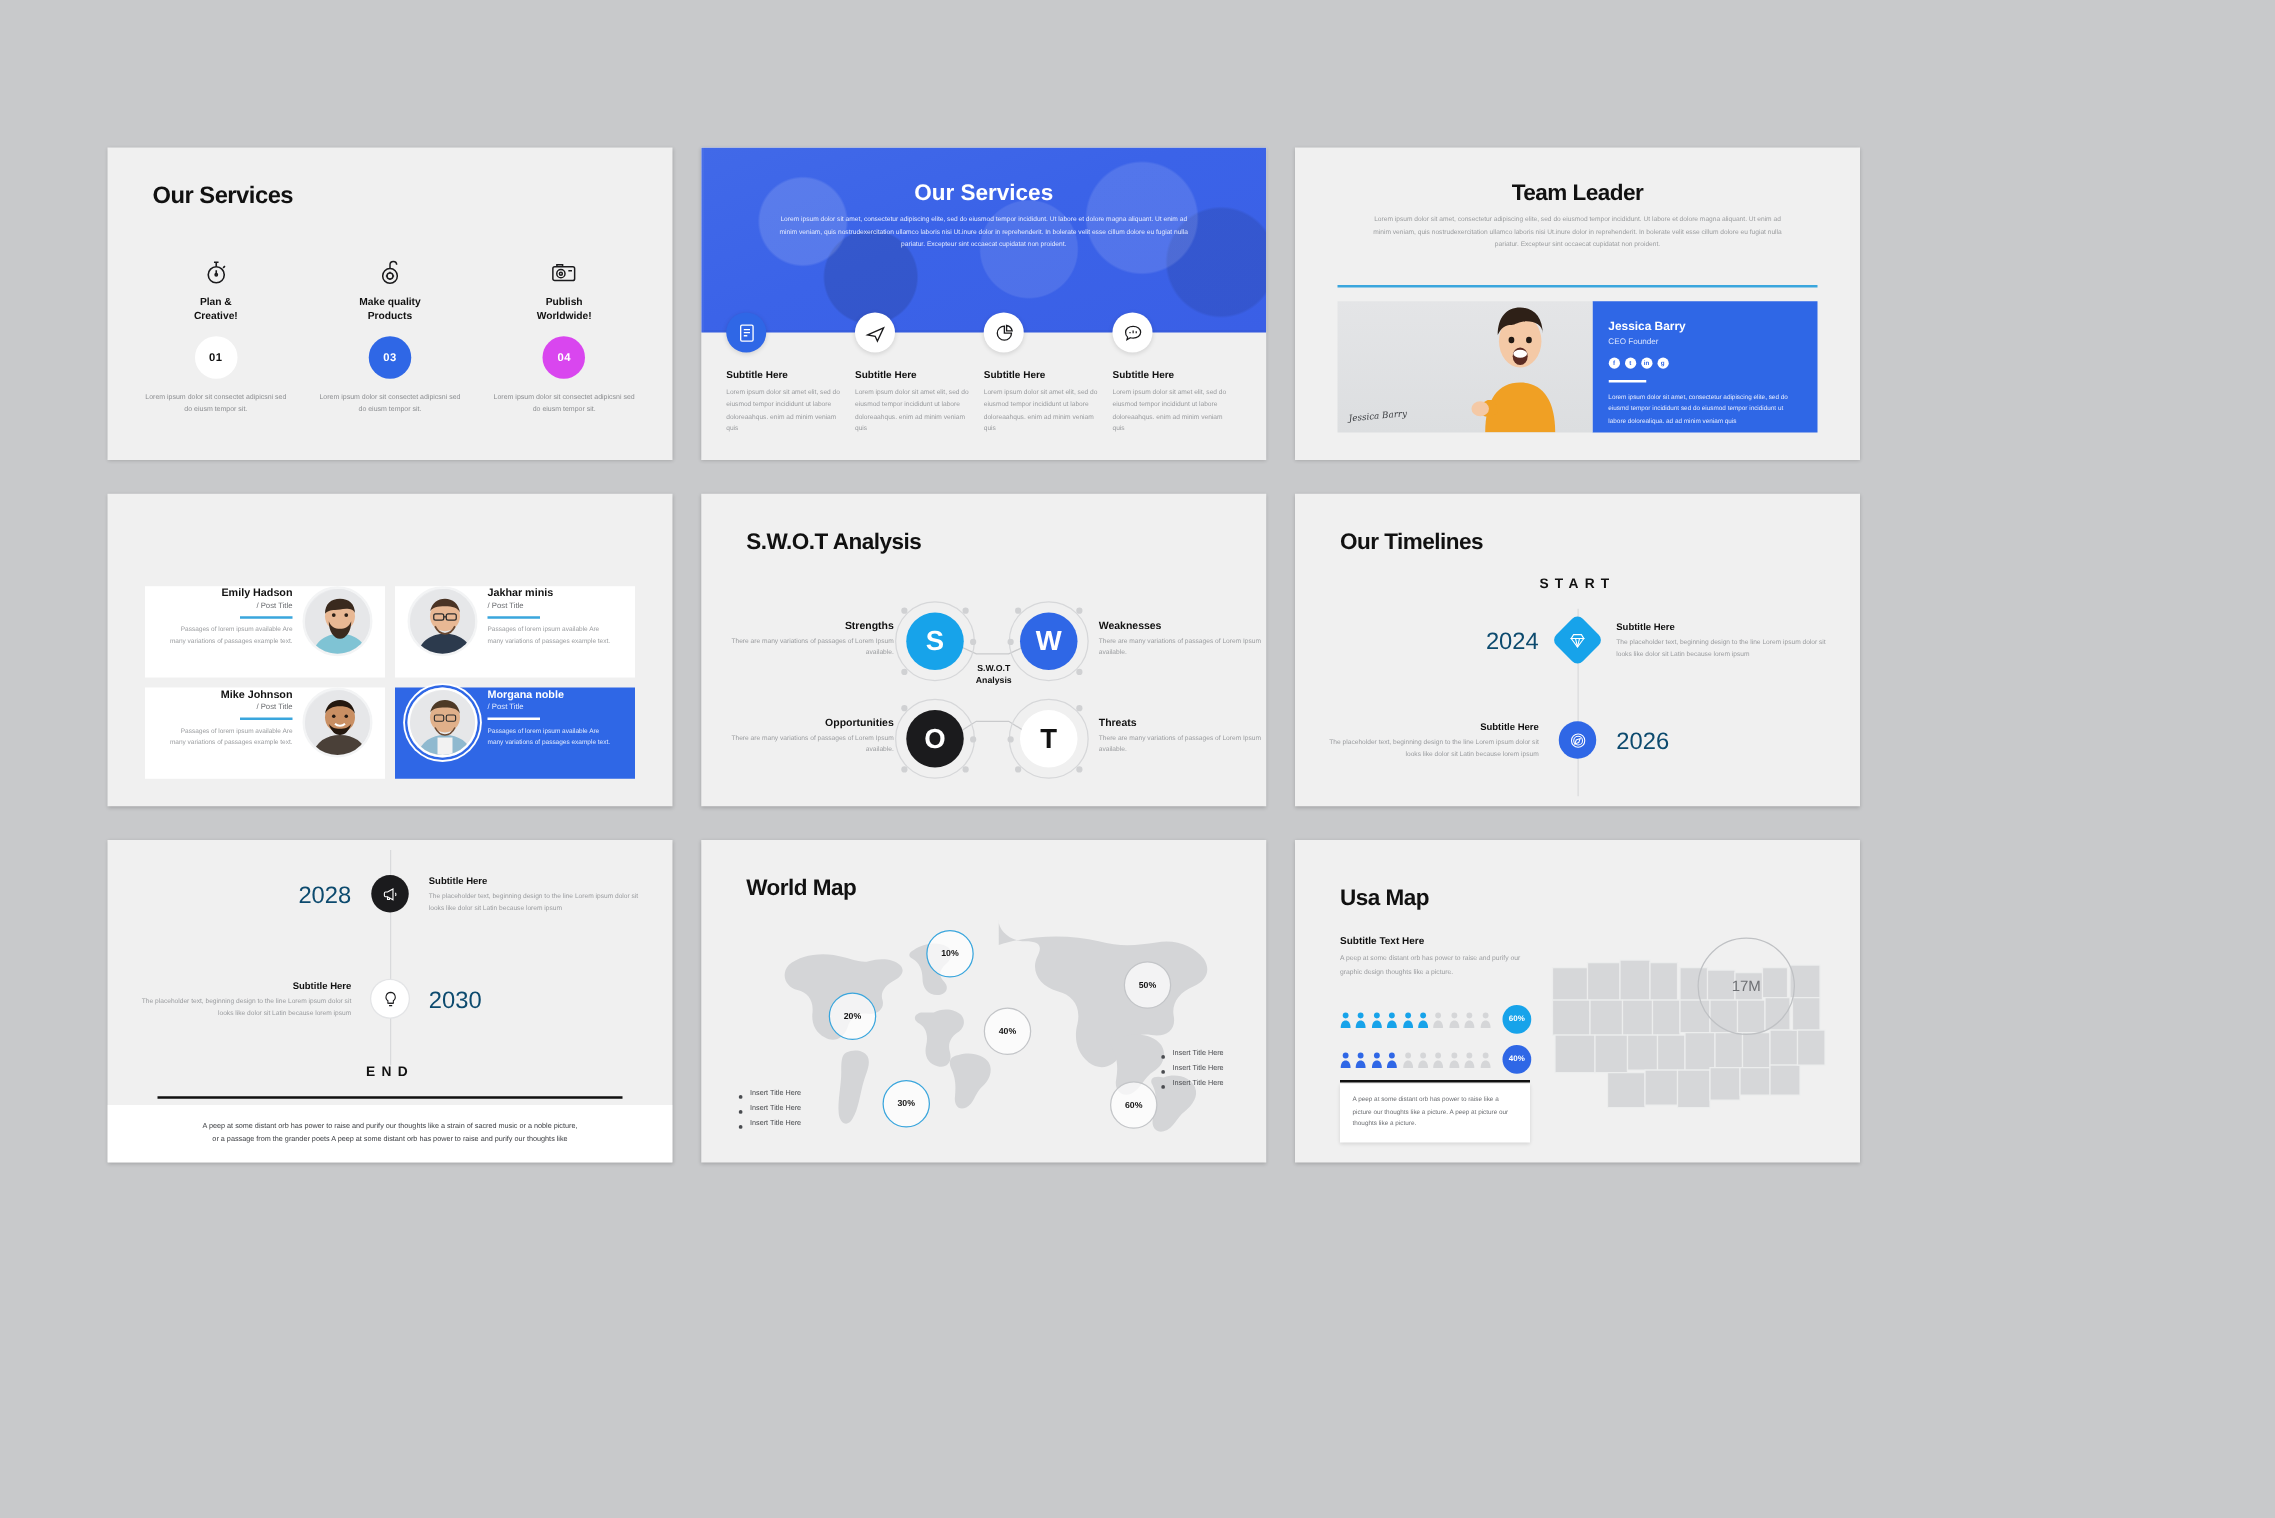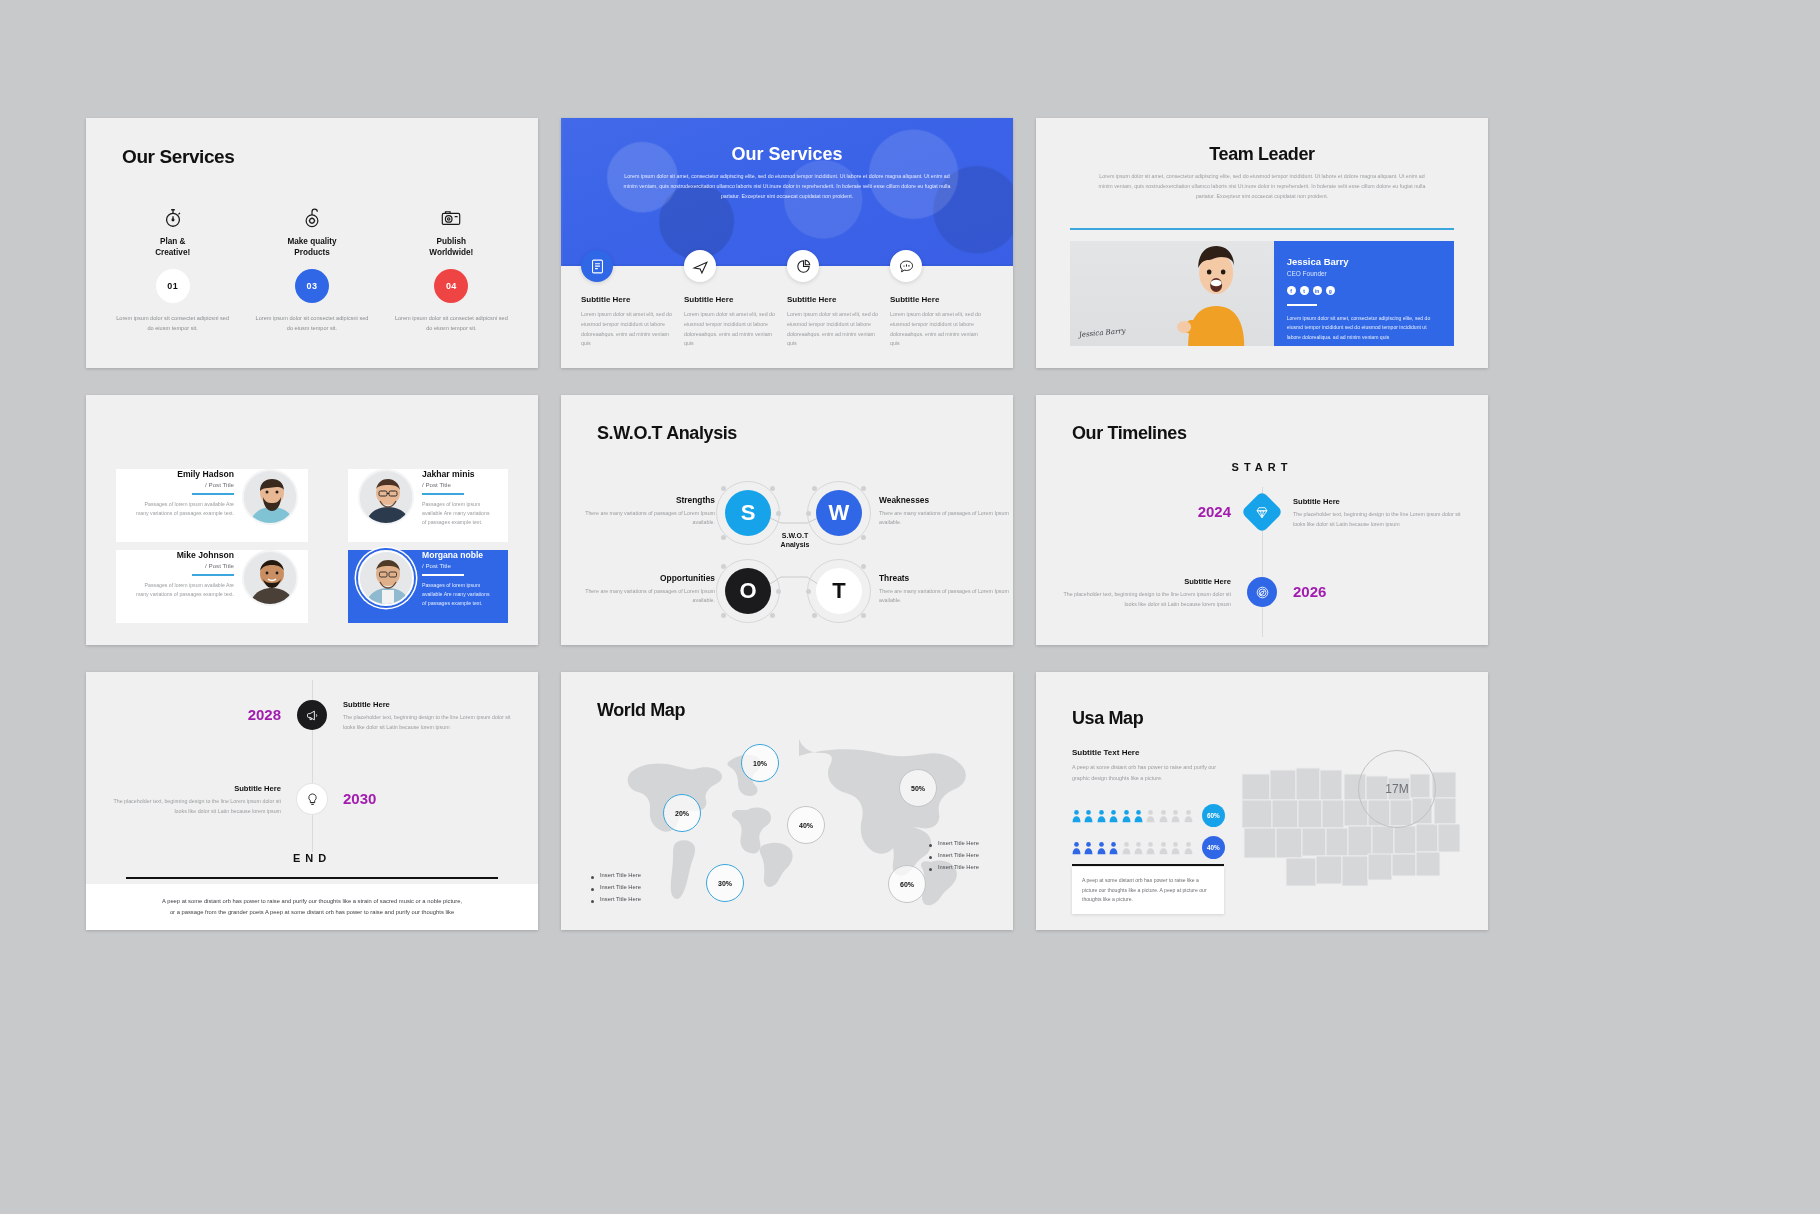--- a/index.html
+++ b/index.html
@@ -95,21 +95,21 @@
   .s3-role { font-size:6.5px; margin-top:3px; color:#dbe5ff; }
   .s3-soc { display:flex; gap:4px; margin-top:9px; }
   .s3-soc span { width:9px; height:9px; border-radius:50%; background:#fff; display:flex; align-items:center; justify-content:center; font-size:5px; color:#2f67e6; font-weight:bold; }
   .s3-line { width:30px; height:1.6px; background:#fff; margin:9px 0 8px; }
   .s3-p { font-size:5.1px; line-height:1.9; color:#e6ecff; }
 
   
   .s4 .title { position:absolute; left:0; right:0; top:28px; text-align:center; font-size:18px; }
   .s4-grid { position:absolute; left:30px; right:30px; top:74px; display:grid; grid-template-columns:1fr 1fr; gap:8px 8px; }
   .tcard { background:#fff; height:73px; display:flex; align-items:flex-start; padding:0 10px; }
-  .tcard.rev { flex-direction:row-reverse;margin-left:32px; }
+  .tcard.rev { flex-direction:row-reverse; }
   .tcard.hl { background:#2f67e6; }
   .tc-txt { flex:1; text-align:right; padding:0 8px; }
   .tcard.rev .tc-txt { text-align:left; }
   .tc-name { font-size:8.6px; font-weight:bold; color:#111; }
   .tcard.hl .tc-name { color:#fff; }
   .tc-post { font-size:6.2px; color:#6a6c70; margin-top:2px; }
   .tcard.hl .tc-post { color:#e2ebff; }
   .tc-rule { height:1.6px; width:42px; background:#3aa6dd; margin:5px 0 5px auto; }
   .tcard.rev .tc-rule { margin:5px auto 5px 0; }
   .tcard.hl .tc-rule { background:#fff; }
@@ -133,21 +133,21 @@
   .swot-lbl { position:absolute; width:142px; }
   .swot-lbl h4 { font-size:8.4px; color:#111; }
   .swot-lbl p { font-size:5.3px; line-height:1.75; color:#9a9c9f; margin-top:4px; }
   .swot-center { position:absolute; text-align:center; font-size:7px; font-weight:bold; color:#111; line-height:1.35; }
 
   
   .s6 .title { position:absolute; left:36px; top:28px; font-size:18px; }
   .s6-start { position:absolute; left:0; right:0; top:66px; text-align:center; font-size:11px; font-weight:bold; letter-spacing:5px; color:#111; }
   .s6-spine { position:absolute; left:50%; top:92px; bottom:8px; width:1px; background:#d9dadc; }
   .tl-row { position:absolute; left:20px; right:20px; display:flex; align-items:flex-start; }
-  .tl-year { font-size:15px; font-weight:bold; color:#a21caf; }
+  .tl-year { font-size:19px; font-weight:normal; color:#0c4a6e; }
   .tl-dia { width:30px; height:30px; border-radius:6px; transform:rotate(45deg); display:flex; align-items:center; justify-content:center; flex:none; }
   .tl-dia svg { transform:rotate(-45deg); width:15px; height:15px; }
   .tl-circ { width:30px; height:30px; border-radius:50%; display:flex; align-items:center; justify-content:center; flex:none; }
   .tl-circ svg { width:15px; height:15px; }
   .tl-h { font-size:7.6px; font-weight:bold; color:#111; }
   .tl-p { font-size:5.3px; line-height:1.8; color:#9a9c9f; margin-top:4px; }
 
   
   .s7-spine { position:absolute; left:50%; top:8px; height:172px; width:1px; background:#d9dadc; }
   .s7-end { position:absolute; left:0; right:0; top:180px; text-align:center; font-size:11px; font-weight:bold; letter-spacing:5px; color:#111; }
@@ -220,21 +220,21 @@
       <div class="svc">
         <div class="svc-ico">
           <svg viewBox="0 0 24 24" fill="none" stroke="#1b1b1d" stroke-width="1.3">
                 <rect x="2.5" y="7" width="19" height="12" rx="1.6"></rect>
                 <circle cx="9.5" cy="13" r="3.6"></circle>
                 <circle cx="9.5" cy="13" r="1.3"></circle>
                 <path d="M16 10.4h3.2M6 7V5.2h5V7"></path>
               </svg>
         </div>
         <div class="svc-name">Publish<br>Worldwide!</div>
-        <div class="svc-num" style="background:#ef4444;color:#fff">04</div>
+        <div class="svc-num" style="background:#d946ef;color:#fff">04</div>
         <div class="svc-desc">Lorem ipsum dolor sit consectet adipicsni sed do eiusm tempor sit.</div>
       </div>
 
     </div>
   </div>
 
   <div class="slide s2">
     <div class="s2-hero"></div>
     <div class="s2-title">Our Services</div>
     <div class="s2-sub">Lorem ipsum dolor sit amet, consectetur adipiscing elite, sed do eiusmod tempor incididunt. Ut labore et dolore magna aliquant. Ut enim ad minim veniam, quis nostrudexercitation ullamco laboris nisi Ut.inure dolor in reprehenderit. In bolerate velit esse cillum dolore eu fugiat nulla pariatur. Excepteur sint occaecat cupidatat non proident.</div>

